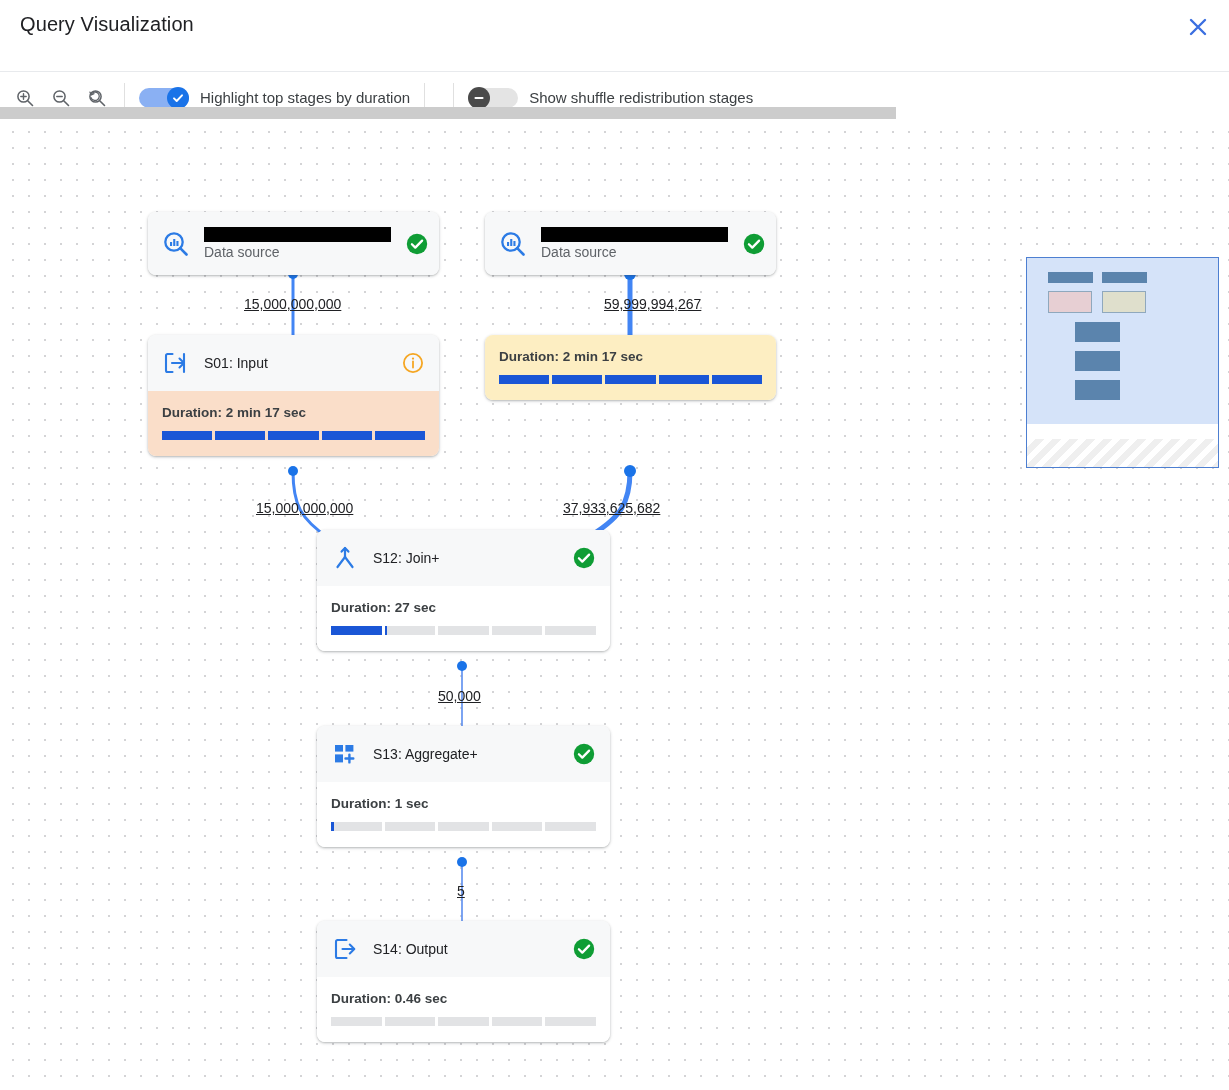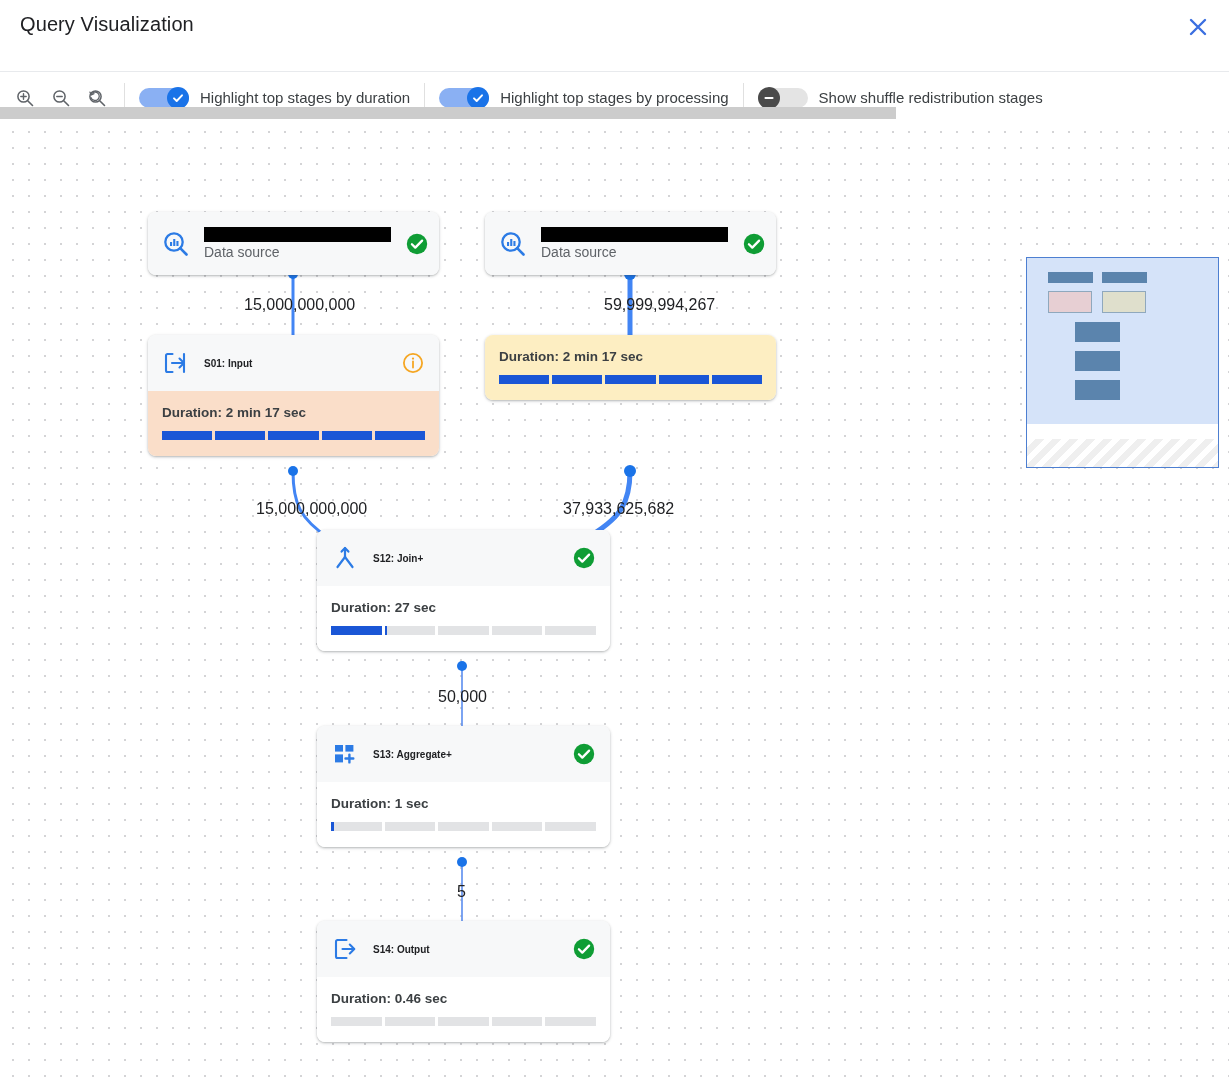--- a/index.html
+++ b/index.html
@@ -84,21 +84,21 @@
     box-shadow: 0 1px 2px rgba(60,64,67,.28), 0 1px 3px 1px rgba(60,64,67,.10);
     overflow: hidden;
     cursor: pointer;
   }
   .node-head {
     height: 56px; display: flex; align-items: center;
     padding: 0 14px 0 14px; gap: 14px; background: #f7f8f9;
   }
   .node.ds .node-head { background: #f7f8f9; height: 63px; }
   .node-icon { width: 28px; height: 28px; flex: none; display:flex; align-items:center; justify-content:center; }
-  .node-title { font-size: 10px; color: #202124; font-weight: bold; flex: 1; }
+  .node-title { font-size: 14px; color: #202124; font-weight: normal; flex: 1; }
   .node-status { width: 24px; height: 24px; flex: none; display:flex; align-items:center; justify-content:center; }
 
   .ds-textwrap { flex: 1; display: flex; flex-direction: column; justify-content: center; gap: 2px; }
   .ds-redacted { height: 15px; background: #000000; width: 187px; }
   .ds-sub { font-size: 14px; color: #5f6368; }
 
   .node-body { padding: 14px 14px 16px 14px; background: #ffffff; }
   .node-body.hl-duration { background: #fadec9; }
   .node-body.hl-processing { background: #fdeec2; }
   .dur-text { font-size: 13.5px; color: #3c4043; font-weight: bold; margin-bottom: 11px; }
@@ -109,22 +109,22 @@
     position: absolute; left: 0; top: 0; height: 9px; background: #1a56d6;
   }
   .pbar .ticks { position: absolute; left:0; top:0; height:9px; width:100%; display:flex; }
   .pbar .ticks i { flex:1; border-right: 3px solid #ffffff; }
   .pbar .ticks i:last-child { border-right: none; }
   .node-body.hl-duration .pbar .ticks i { border-right-color: #fadec9; }
   .node-body.hl-processing .pbar .ticks i { border-right-color: #fdeec2; }
 
   
   .edge-label {
-    position: absolute; font-size: 16px; color: #202124;
-    white-space: nowrap; background: transparent;
+    position: absolute; font-size: 14px; color: #202124;
+    white-space: nowrap; background: transparent; text-decoration: underline;
   }
 
   
   .minimap {
     position: absolute; left: 1026px; top: 138px; width: 193px; height: 211px;
     background: #ffffff; border: 1px solid #4d7fd1;
     overflow: hidden;
   }
   .mm-view { position: absolute; left: 0; top: 0; width: 193px; height: 166px; background: #d5e3f9; }
   .mm-hatch {
@@ -183,31 +183,20 @@
         <svg width="14" height="14" viewBox="0 0 14 14">
           <path d="M3 7.3 L5.7 10 L11 4.3" fill="none" stroke="#ffffff" stroke-width="1.9" stroke-linecap="round" stroke-linejoin="round"></path>
         </svg>
       </span>
     </div>
     <span class="toggle-label">Highlight top stages by duration</span>
   </div>
 
   <div class="tb-sep"></div>
 
-  <div class="toggle-item">
-    <div class="switch on">
-      <span class="track"></span>
-      <span class="knob">
-        <svg width="14" height="14" viewBox="0 0 14 14">
-          <path d="M3 7.3 L5.7 10 L11 4.3" fill="none" stroke="#ffffff" stroke-width="1.9" stroke-linecap="round" stroke-linejoin="round"></path>
-        </svg>
-      </span>
-    </div>
-    <span class="toggle-label">Highlight top stages by processing</span>
-  </div>
 
   <div class="tb-sep"></div>
 
   <div class="toggle-item">
     <div class="switch off">
       <span class="track"></span>
       <span class="knob">
         <svg width="14" height="14" viewBox="0 0 14 14">
           <path d="M3.4 7 H10.6" stroke="#ffffff" stroke-width="1.9" stroke-linecap="round"></path>
         </svg>

